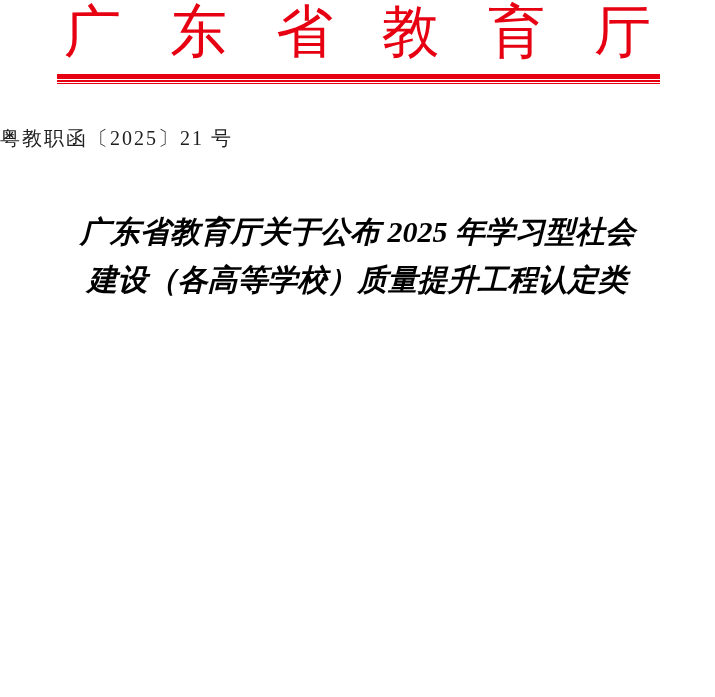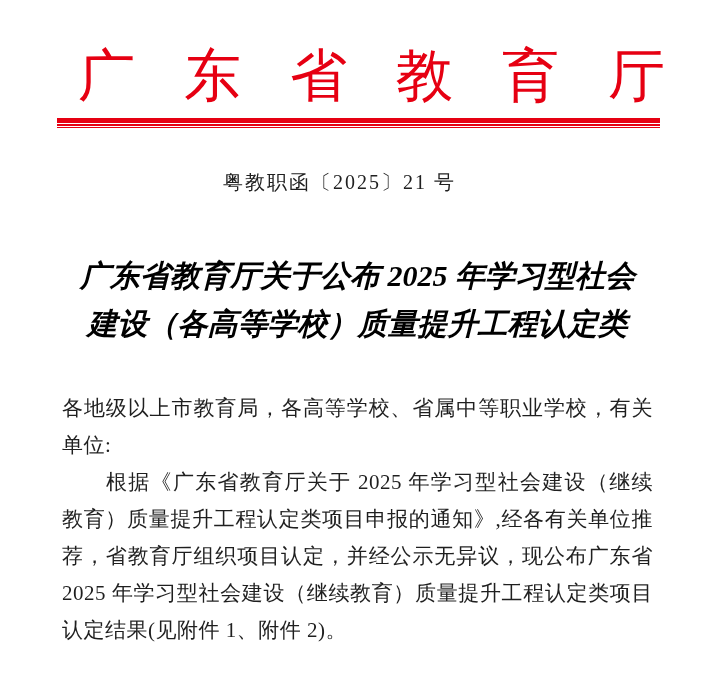--- a/index.html
+++ b/index.html
@@ -9,23 +9,21 @@
     position: relative;
     width: 715px;
     height: 697px;
     background: #ffffff;
     overflow: hidden;
     font-family: "Liberation Serif", "DejaVu Serif", serif;
     color: var(--ink);
   }
   
   .letterhead {
-    padding-top: 44px;
     padding-left: 64px;
-    margin-left: 14px;
   }
   .agency-name {
     color: var(--accent, #e60012);
     font-size: 57px;
     line-height: 64px;
     letter-spacing: 49px;
     white-space: nowrap;
     font-weight: 500;
   }
   
@@ -37,26 +35,25 @@
       var(--accent, #e60012) 0px, var(--accent, #e60012) 5px,
       #ffffff 5px, #ffffff 6px,
       var(--accent, #e60012) 6px, var(--accent, #e60012) 8px,
       #ffffff 8px, #ffffff 9px,
       var(--accent, #e60012) 9px, var(--accent, #e60012) 10px
     );
   }
   .doc-number {
     margin-top: 40px;
     padding-right: 55px;
-    text-align: center;
+    text-align: left;
     font-size: 20px;
     letter-spacing: 2px;
     line-height: 28px;
     color: #202020;
-    padding-left: 19px;
   }
   .notice-title {
     margin-top: 56px;
     text-align: center;
     font-size: 30px;
     font-weight: bold;
     line-height: 48px;
     color: #000000;
     font-style: italic;
   }
@@ -83,18 +80,14 @@
 
   <div class="letterhead-divider"></div>
 
   <div class="doc-number">粤教职函〔2025〕21 号</div>
 
   <div class="notice-title">
     <div>广东省教育厅关于公布 2025 年学习型社会</div>
     <div>建设（各高等学校）质量提升工程认定类</div>
   </div>
 
-  <div class="body-text">
-    <p>各地级以上市教育局，各高等学校、省属中等职业学校，有关单位:</p>
-    <p class="para-indent">根据《广东省教育厅关于 2025 年学习型社会建设（继续教育）质量提升工程认定类项目申报的通知》,经各有关单位推荐，省教育厅组织项目认定，并经公示无异议，现公布广东省 2025 年学习型社会建设（继续教育）质量提升工程认定类项目认定结果(见附件 1、附件 2)。</p>
-  </div>
 
 </div>
 
 </body></html>

